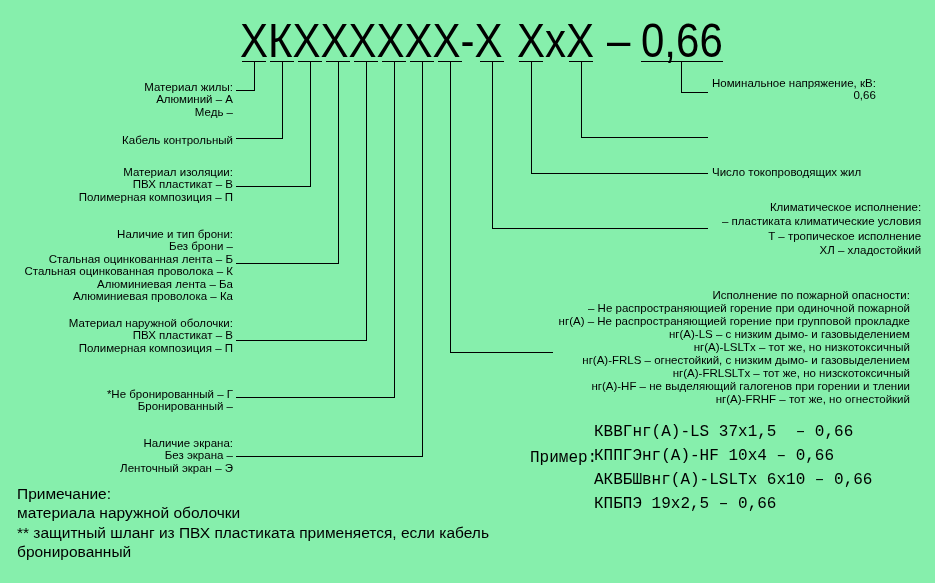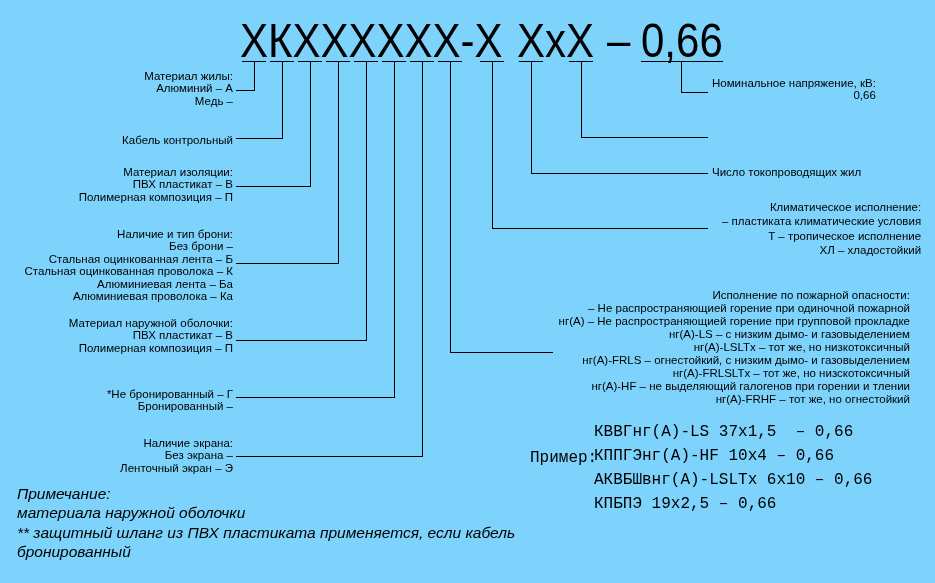--- a/index.html
+++ b/index.html
@@ -1,32 +1,32 @@
 <!DOCTYPE html>
 <html><head>
 <meta charset="utf-8">
 <style>
   html,body{margin:0;padding:0;background:#fff;}
   .stage{
-    position:relative;width:935px;height:583px;background:#7dd3fc;color:#000;
+    position:relative;width:935px;height:583px;background:#86efac;color:#000;
     font-family:"Liberation Sans",sans-serif;overflow:hidden;
   }
   .lines{position:absolute;left:0;top:0;}
   .t{
     position:absolute;top:17px;font-size:48px;line-height:48px;white-space:pre;
     display:inline-block;transform:scaleX(0.875);transform-origin:0 0;
   }
   .grp{position:absolute;}
   .small{font-size:11.5px;line-height:12.4px;}
   .ra{right:702px;text-align:right;}
   .la{text-align:right;}
   .row{white-space:pre;}
   .indent10{padding-left:10px;}
   .indent31{padding-left:31px;}
-  .bignote{font-size:15.5px;line-height:19.3px;font-style:italic;}
+  .bignote{font-size:15.5px;line-height:19.3px;}
   .example{font-size:16px;line-height:24px;font-family:Liberation Mono, monospace;}
   .sup{font-size:8.5px;vertical-align:5px;}
 </style>
 </head>
 <body>
 
 <div class="stage">
 
   <svg class="lines" width="935" height="583" viewBox="0 0 935 583" fill="none" stroke="#000" stroke-width="1" shape-rendering="crispEdges">
     <g>
@@ -47,21 +47,21 @@
       <path d="M581 61V137H708"></path>
       <path d="M681 61V92H708"></path>
     </g>
   </svg>
 
   <div class="t" style="left:240px">ХКХХХХХХ-Х</div>
   <div class="t" style="left:517px">ХхХ</div>
   <div class="t" style="left:607px">–</div>
   <div class="t" style="left:641px">0,66</div>
 
-  <div class="grp small ra" style="top:70px">
+  <div class="grp small ra" style="top:81px">
     <div class="row">Материал жилы:</div>
     <div class="row">Алюминий – А</div>
     <div class="row">Медь –</div>
   </div>
 
   <div class="grp small ra" style="top:134px">
     <div class="row">Кабель контрольный</div>
   </div>
 
   <div class="grp small ra" style="top:166px">

